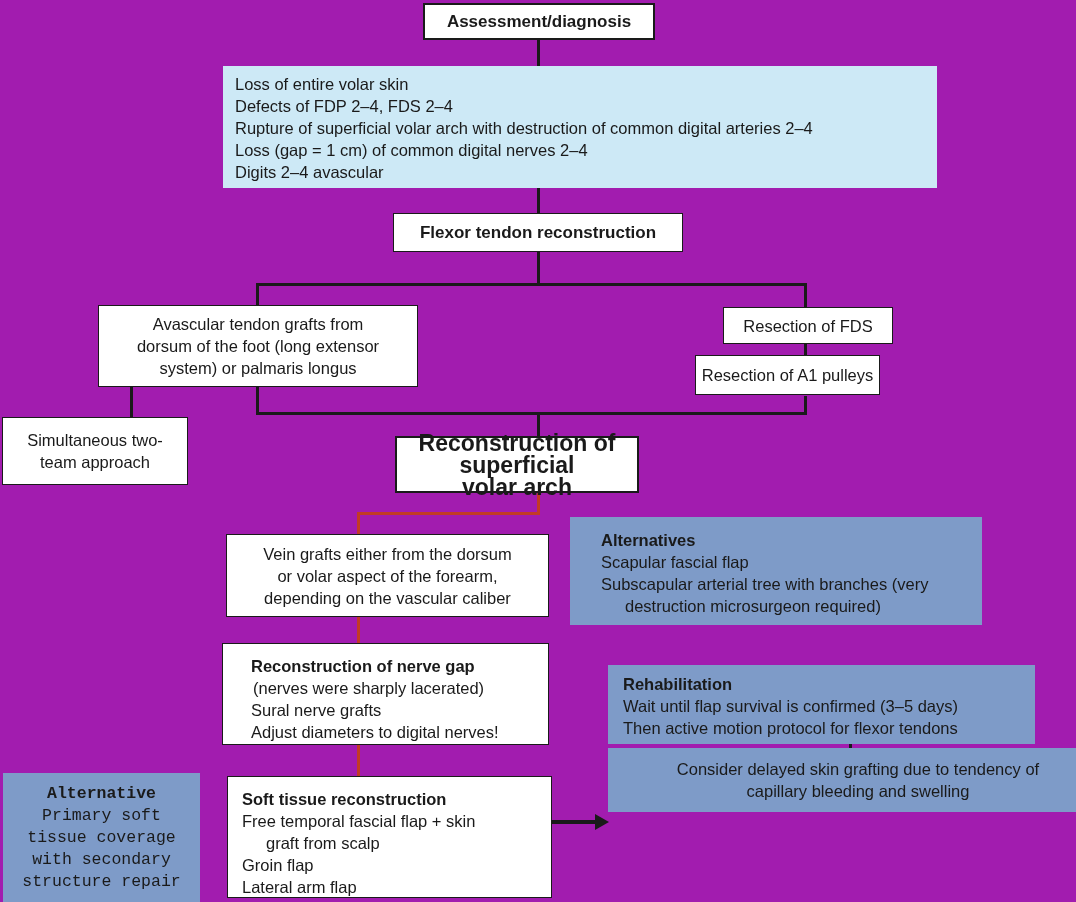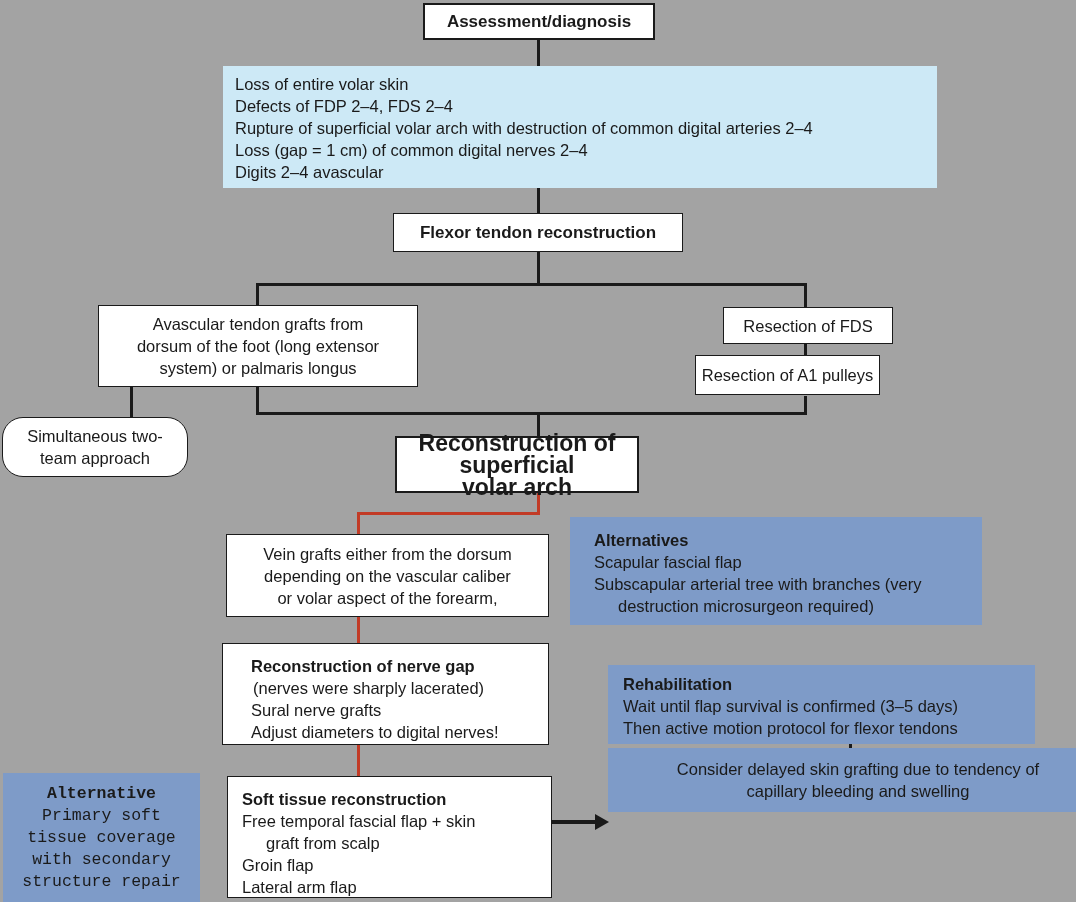--- a/index.html
+++ b/index.html
@@ -3,21 +3,21 @@
 <meta charset="utf-8">
 <style>
   :root{
     --light-blue:#cde9f6;
     --medium-blue:#7e9bc8;
     --line-black:#1a1a1a;
     --line-red:#c23b26;
   }
   html,body{margin:0;padding:0;background:#fff;}
   #canvas{
-    position:relative;width:1076px;height:902px;background:#a3a3a3;
+    position:relative;width:1076px;height:902px;background:#a21caf;
     font-family:"Liberation Sans",sans-serif;color:#1a1a1a;
     font-size:16.5px;line-height:22px;
   }
   .box{position:absolute;box-sizing:border-box;background:#fff;border:1.5px solid #1a1a1a;}
   .box.center{display:flex;flex-direction:column;align-items:center;justify-content:center;text-align:center;}
   .box.leftalign{text-align:left;}
   .box.thick{border-width:2.2px;}
   .blue{background:var(--medium-blue);border:none;}
   .lightblue{background:var(--light-blue);border:none;margin-left:42px;}
   .bold{font-weight:bold;}
@@ -81,37 +81,37 @@
   <div class="box center" style="left:98px;top:305px;width:320px;height:82px;">
     <div>Avascular tendon grafts from</div>
     <div>dorsum of the foot (long extensor</div>
     <div>system) or palmaris longus</div>
   </div>
 
   <div class="box center" style="left:695px;top:355px;width:185px;height:40px;">
     <div>Resection of A1 pulleys</div>
   </div>
 
-  <div class="box center" style="left:2px;top:417px;width:186px;height:60px;border-radius:21px;">
+  <div class="box center" style="left:2px;top:417px;width:186px;height:68px;">
     <div>Simultaneous two-</div>
     <div>team approach</div>
   </div>
 
   <div class="box center thick bold" style="left:395px;top:436px;width:244px;height:57px;font-size:23px;border-width:2px;">
     <div>Reconstruction of superficial</div>
     <div>volar arch</div>
   </div>
 
   <div class="box center" style="left:226px;top:534px;width:323px;height:83px;">
     <div>Vein grafts either from the dorsum</div>
+    <div>or volar aspect of the forearm,</div>
     <div>depending on the vascular caliber</div>
-    <div>or volar aspect of the forearm,</div>
   </div>
 
-  <div class="box blue leftalign" style="left:570px;top:517px;width:412px;height:108px;padding:12px 24px;">
+  <div class="box blue leftalign" style="left:570px;top:517px;width:412px;height:108px;padding:12px 31px;">
     <div class="bold">Alternatives</div>
     <div>Scapular fascial flap</div>
     <div>Subscapular arterial tree with branches (very</div>
     <div class="cont">destruction microsurgeon required)</div>
   </div>
 
   <div class="box leftalign" style="left:222px;top:643px;width:327px;height:102px;padding:11px 28px;">
     <div class="bold">Reconstruction of nerve gap</div>
     <div class="cont-sm">(nerves were sharply lacerated)</div>
     <div>Sural nerve grafts</div>

